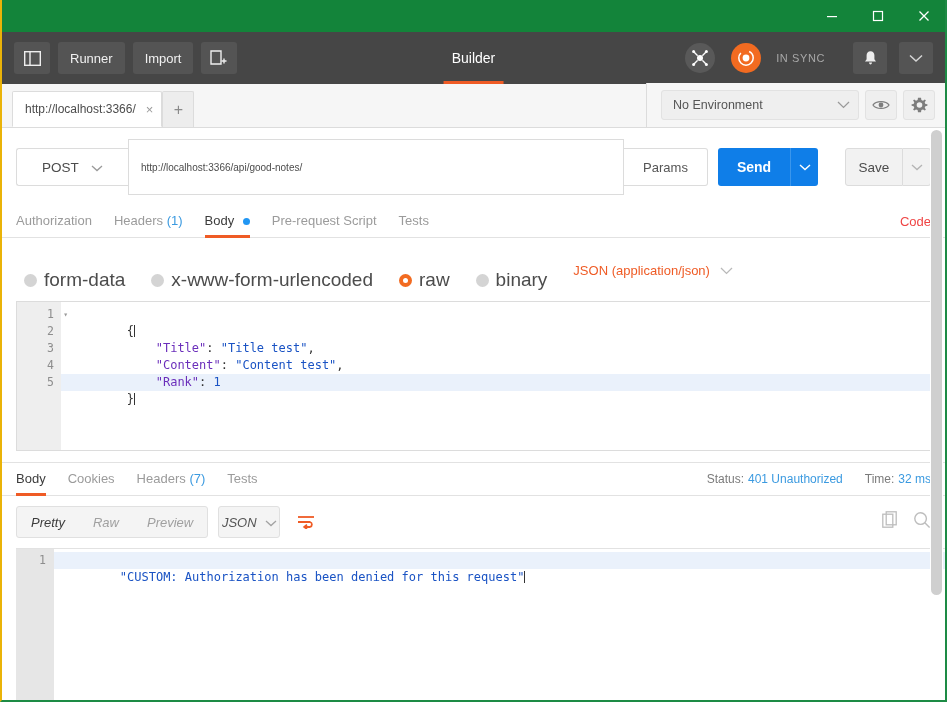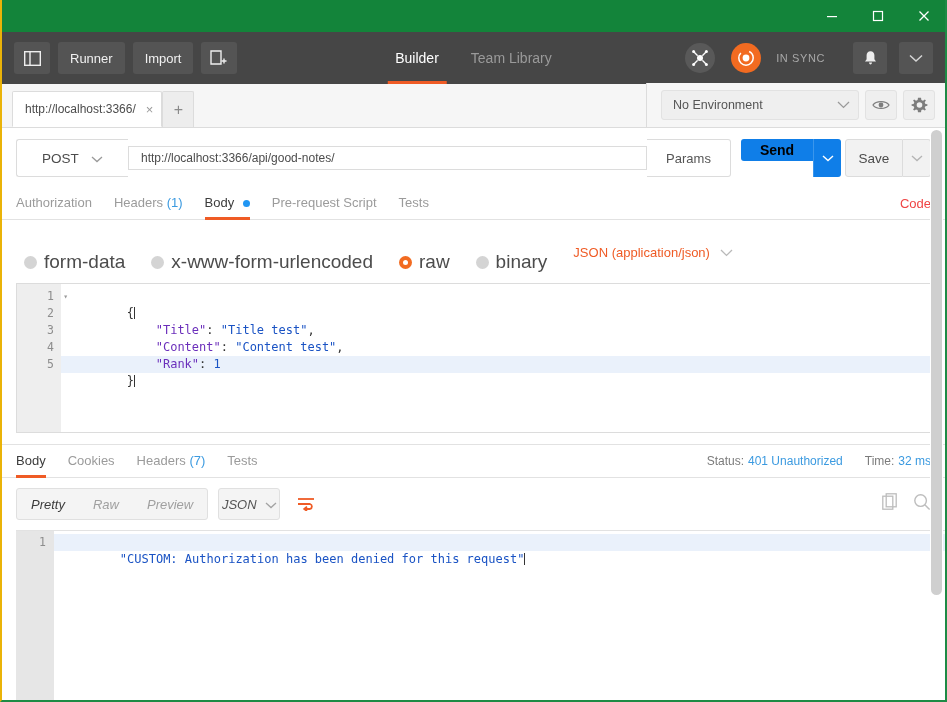--- a/index.html
+++ b/index.html
@@ -54,21 +54,21 @@
     font-family: "Liberation Sans", sans-serif;
     padding: 0 12px;
     margin-right: 8px;
     display: flex; align-items: center; justify-content: center;
     cursor: pointer;
   }
   .tb-icon-btn { width: 36px; padding: 0; }
   .tb-center {
     position: absolute;
     left: 50%; transform: translateX(-50%);
-    display: flex; align-items: center; height: 52px;
+    display: flex; align-items: center; height: 52px; flex-direction: column;
   }
   .tb-tab {
     color: #9a9a9a;
     font-size: 14px;
     padding: 0 16px;
     height: 52px;
     line-height: 52px;
     cursor: pointer;
     position: relative;
   }
@@ -195,60 +195,60 @@
     border: 1px solid #dcdcdc;
     border-right: none;
     border-radius: 3px 0 0 3px;
     display: flex; align-items: center; justify-content: center;
     font-size: 13.5px; color: #4c4c4c;
     cursor: pointer;
     background: #fff;
   }
   .method-box .chev { margin-left: 12px; color: #9a9a9a; }
   .url-box {
-    flex: 1; height: 24px;
+    flex: 1; height: 56px;
     border: 1px solid #dcdcdc;
     display: flex; align-items: center;
     padding: 0 12px;
-    font-size: 12px; color: #4c4c4c;
+    font-size: 10px; color: #4c4c4c;
     background: #fff;
     cursor: text;
   }
   .params-btn {
     height: 38px; min-width: 84px;
     border: 1px solid #dcdcdc;
     border-left: none;
     border-radius: 0 3px 3px 0;
     background: #fff;
     display: flex; align-items: center; justify-content: center;
     font-size: 13px; color: #555;
     cursor: pointer;
   }
   .send-group { display: flex; margin-left: 10px; }
   .send-btn {
-    height: 22px; width: 72px;
+    height: 38px; width: 72px;
     background: #0f7ee8;
-    color: #000000;
+    color: #ffffff;
     font-size: 14px; font-weight: bold;
     border: none;
     border-radius: 3px 0 0 3px;
     display: flex; align-items: center; justify-content: center;
     cursor: pointer;
     font-family: "Liberation Sans", sans-serif;
   }
   .send-caret {
     height: 38px; width: 28px;
     background: #0f7ee8;
     border-left: 1px solid #3a96ec;
     border-radius: 0 3px 3px 0;
     color: #fff;
     display: flex; align-items: center; justify-content: center;
     cursor: pointer;
   }
-  .save-group { display: flex; margin-left: 4px; }
+  .save-group { display: flex; margin-left: 27px; }
   .save-btn {
     height: 38px; width: 58px;
     background: #f2f2f2;
     border: 1px solid #dcdcdc;
     border-radius: 3px 0 0 3px;
     font-size: 13.5px; color: #4c4c4c;
     display: flex; align-items: center; justify-content: center;
     cursor: pointer;
   }
   .save-caret {

